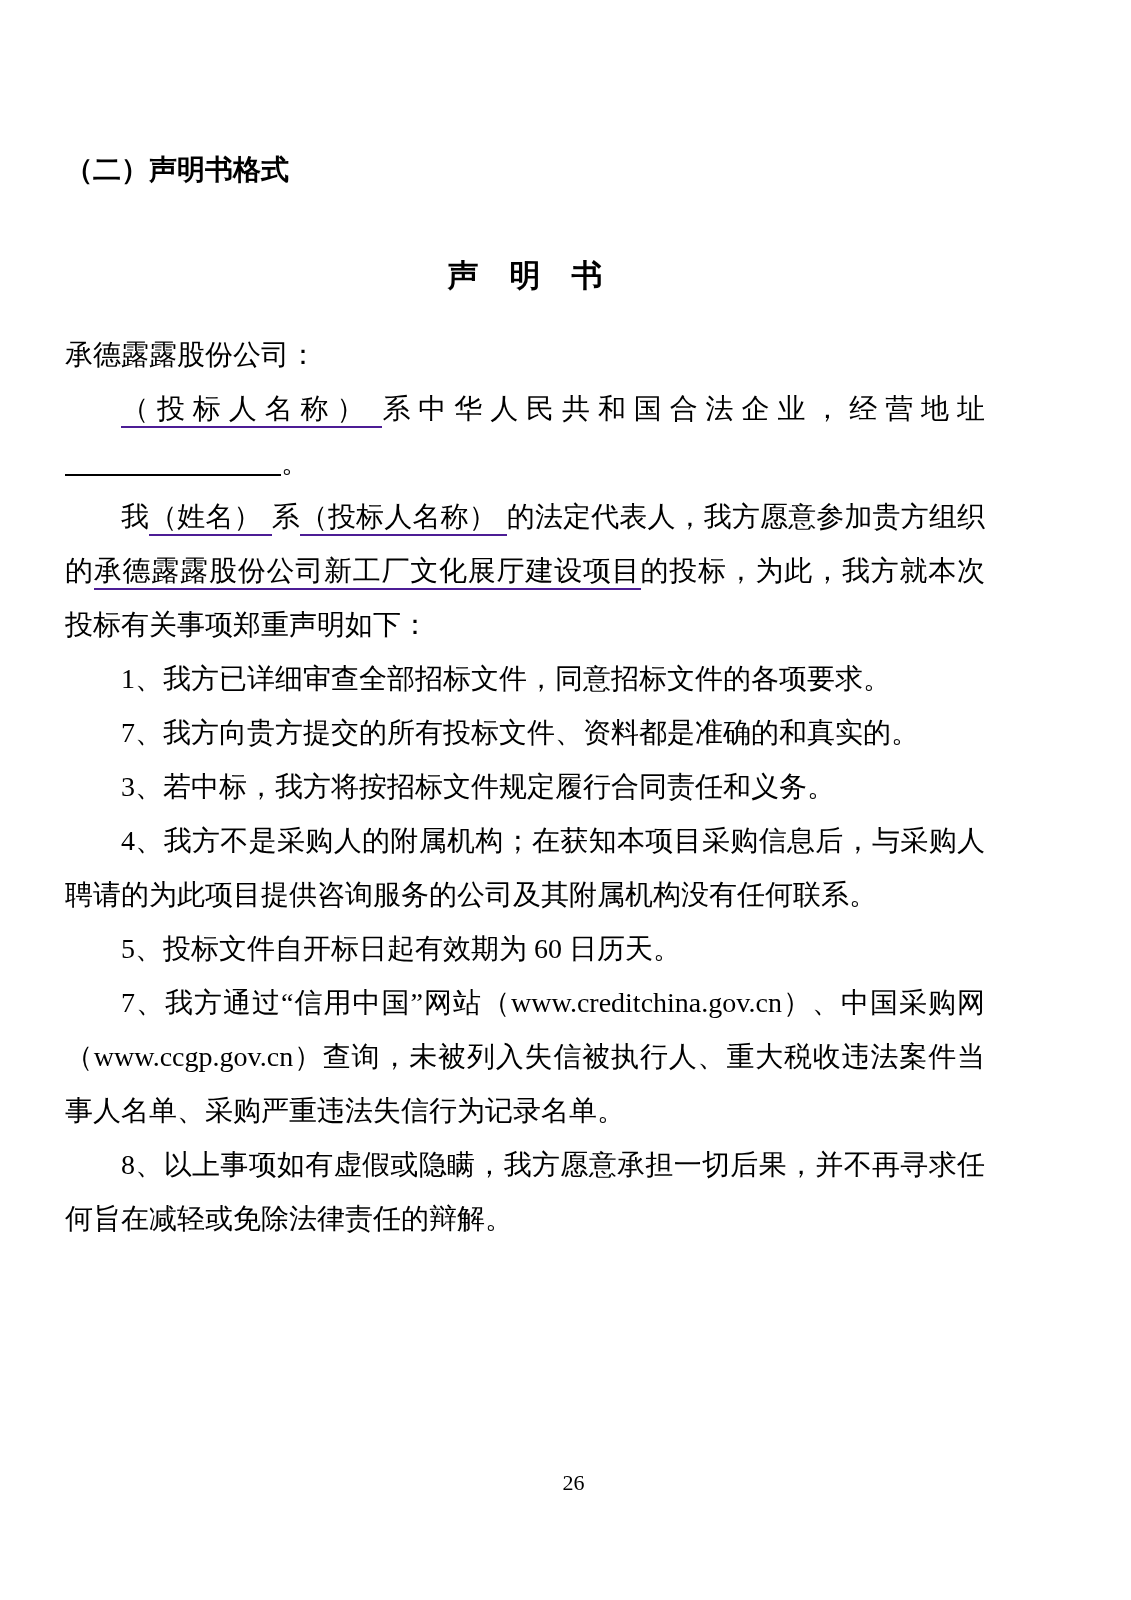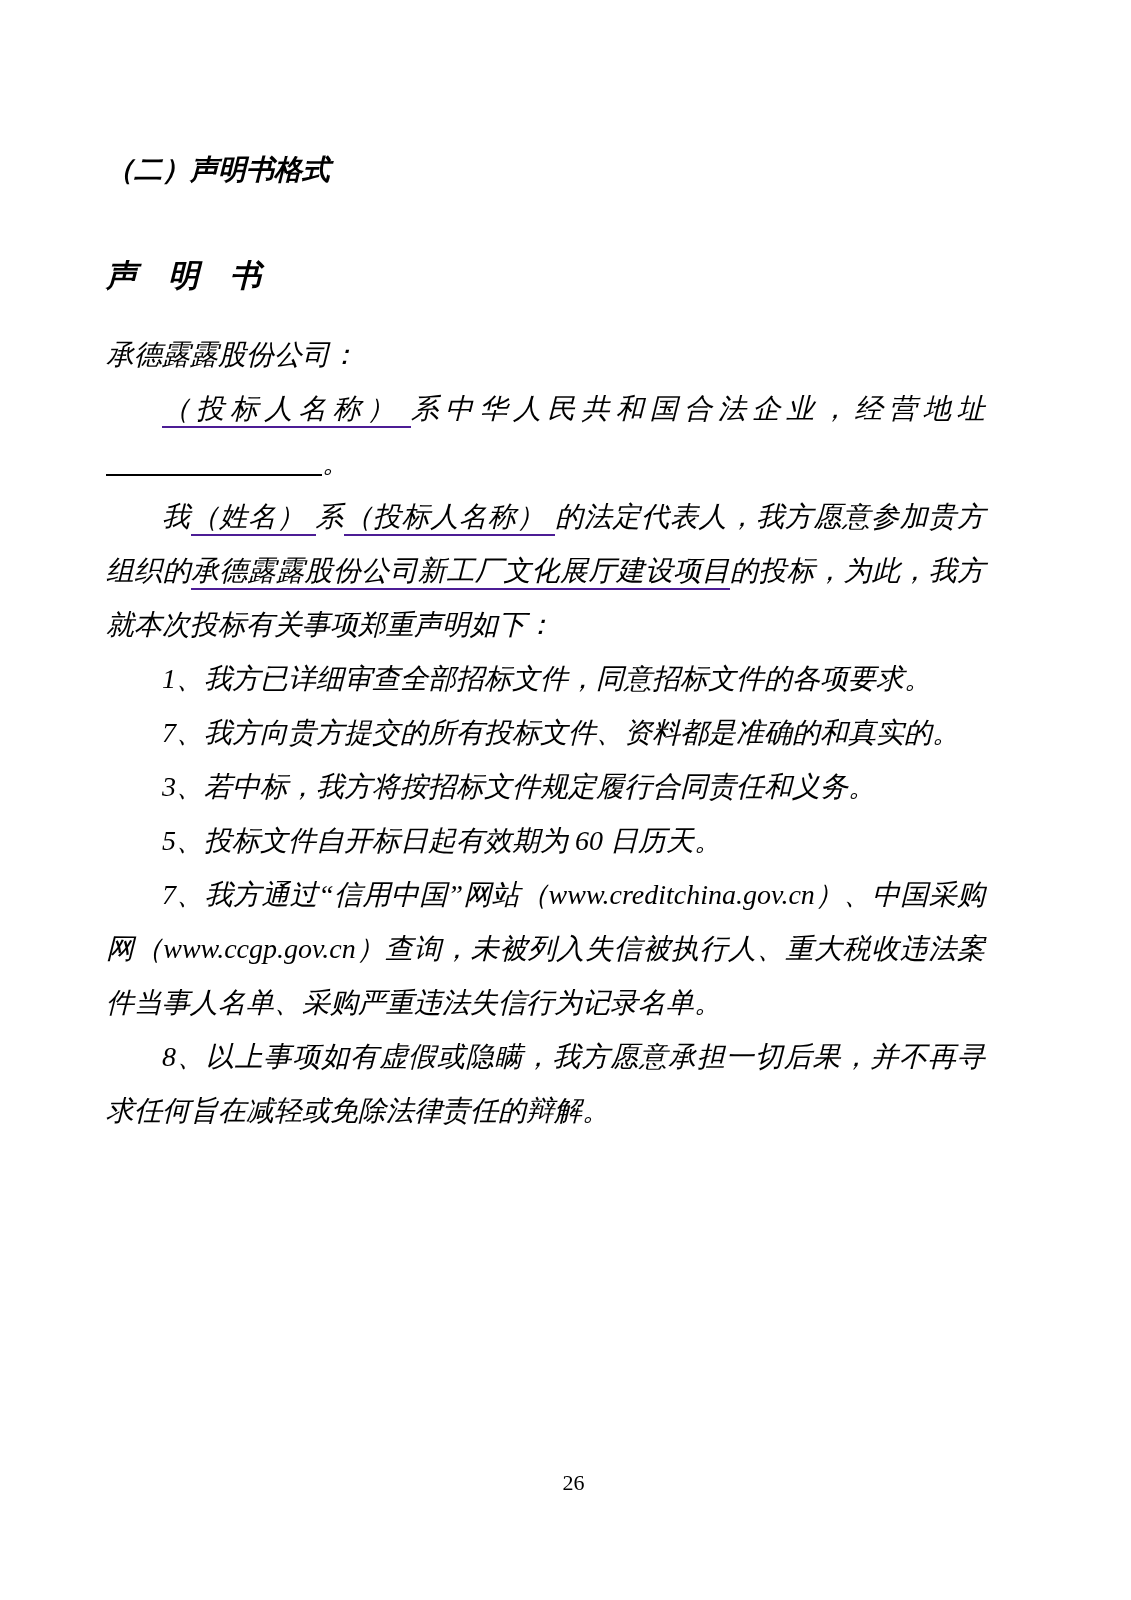--- a/index.html
+++ b/index.html
@@ -15,33 +15,33 @@
     position: relative;
     overflow: hidden;
   }
   .page {
     position: relative;
     width: 1131px;
     height: 1600px;
     background: #ffffff;
   }
   .content {
-    padding: 150px 146px 0 106px;
-    font-style: italic;
+    padding: 150px 146px 0 65px;
   }
   .heading {
     font-size: 28px;
     line-height: 40px;
     font-weight: bold;
     margin: 0 0 64px 0;
   }
   .doc-title {
     font-size: 31px;
     line-height: 44px;
     font-weight: bold;
+    text-align: center;
     margin: 0 0 30px 0;
   }
   .body-text p {
     margin: 0;
     font-size: 28px;
     line-height: 54px;
     text-align: justify;
   }
   .indent {
     text-indent: 2em;
@@ -87,20 +87,21 @@
 
       <p class="salutation">承德露露股份公司：</p>
 
       <p class="indent"><span class="u pad">（投标人名称）</span><span>系中华人民共和国合法企业，经营地址</span><span class="blank-line"></span><span>。</span></p>
 
       <p class="indent"><span>我</span><span class="u pad">（姓名）</span><span>系</span><span class="u pad">（投标人名称）</span><span>的法定代表人，我方愿意参加贵方组织的</span><span class="u">承德露露股份公司新工厂文化展厅建设项目</span><span>的投标，为此，我方就本次投标有关事项郑重声明如下：</span></p>
 
       <p class="indent">1、我方已详细审查全部招标文件，同意招标文件的各项要求。</p>
       <p class="indent">7、我方向贵方提交的所有投标文件、资料都是准确的和真实的。</p>
       <p class="indent">3、若中标，我方将按招标文件规定履行合同责任和义务。</p>
+      <p class="indent">4、我方不是采购人的附属机构；在获知本项目采购信息后，与采购人聘请的为此项目提供咨询服务的公司及其附属机构没有任何联系。</p>
       <p class="indent">5、投标文件自开标日起有效期为 60 日历天。</p>
       <p class="indent">7、我方通过“信用中国”网站（www.creditchina.gov.cn）、中国采购网（www.ccgp.gov.cn）查询，未被列入失信被执行人、重大税收违法案件当事人名单、采购严重违法失信行为记录名单。</p>
       <p class="indent">8、以上事项如有虚假或隐瞒，我方愿意承担一切后果，并不再寻求任何旨在减轻或免除法律责任的辩解。</p>
 
     </div>
   </div>
 
   <div class="page-number">26</div>
 </div>
 

